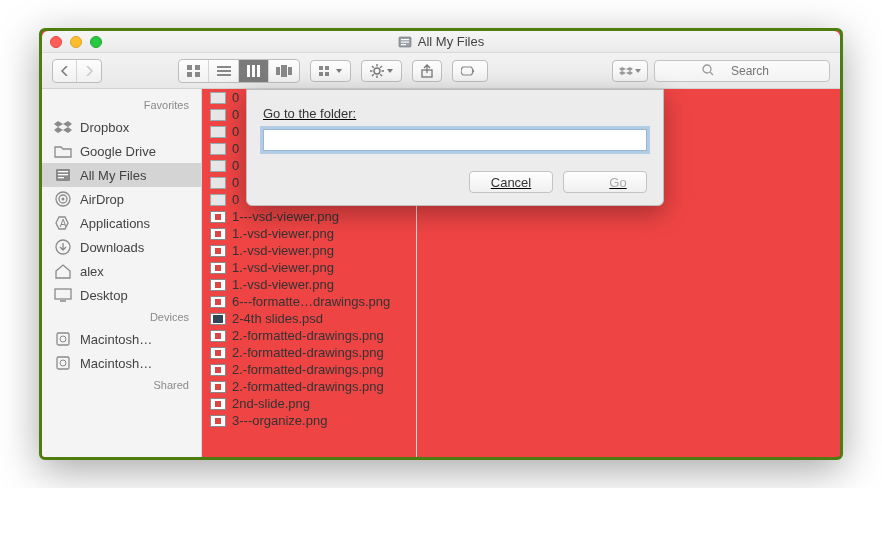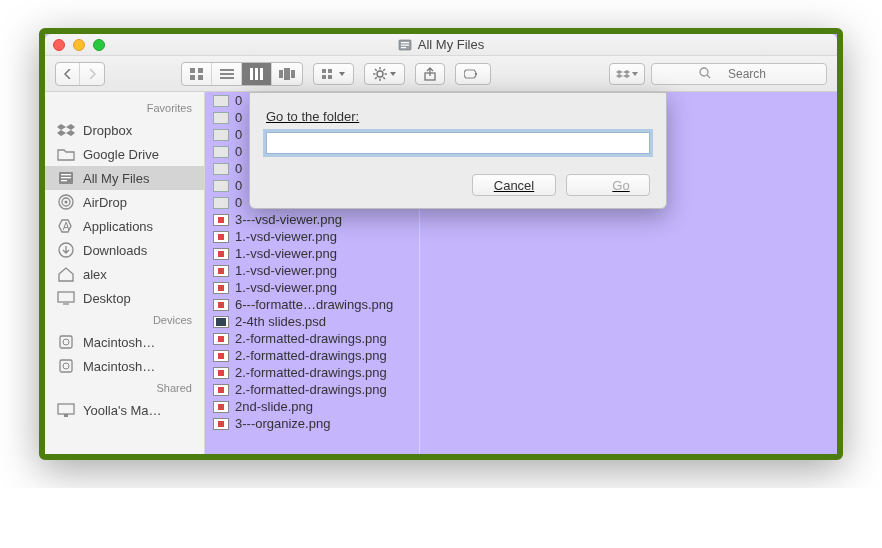--- a/index.html
+++ b/index.html
@@ -1,17 +1,17 @@
 <!DOCTYPE html>
 <html><head>
   <meta charset="utf-8">
   <style>
     * { box-sizing: border-box; margin: 0; padding: 0; }
     body { font-family: -apple-system, "Helvetica Neue", Arial, sans-serif; font-size: 13px; background: #fff; }
-    .window { width: 804px; height: 432px; margin: 28px auto; border-radius: 6px; background: #c4b5fd; box-shadow: 0 10px 40px rgba(0,0,0,0.35); overflow: hidden; position: relative; border: 6px solid #4d7c0f; }
+    .window { width: 804px; height: 432px; margin: 28px auto; border-radius: 6px; background: #ef4444; box-shadow: 0 10px 40px rgba(0,0,0,0.35); overflow: hidden; position: relative; border: 3px solid #4d7c0f; }
     .titlebar { height: 22px; display: flex; align-items: center; padding: 0 8px; border-bottom: 1px solid #d9d9d9; background: linear-gradient(#f5f5f5,#ebebeb); border-radius: 6px 6px 0 0; position: relative; }
     .traffic { display: flex; gap: 8px; }
     .tl { width: 12px; height: 12px; border-radius: 50%; }
     .tl.red { background: #ff5f57; border: 0.5px solid #e04944; }
     .tl.yel { background: #ffbd2e; border: 0.5px solid #dfa023; }
     .tl.grn { background: #28c940; border: 0.5px solid #1fa630; }
     .title { position: absolute; left: 0; right: 0; text-align: center; font-size: 13px; color: #444; display: flex; justify-content: center; align-items: center; gap: 6px; pointer-events: none; }
     .toolbar { height: 36px; display: flex; align-items: center; padding: 0 10px; gap: 10px; border-bottom: 1px solid #d1d1d1; background: linear-gradient(#f2f2f2,#e8e8e8); }
     .seg { display: flex; border: 1px solid #bdbdbd; border-radius: 4px; overflow: hidden; background: linear-gradient(#fdfdfd,#f1f1f1); }
     .seg .btn { width: 30px; height: 22px; display: flex; align-items: center; justify-content: center; border-right: 1px solid #d4d4d4; cursor: default; }
@@ -267,29 +267,20 @@
         <div class="sbitem">
           <span class="sbicon">
             <svg width="16" height="16">
               <rect x="2" y="2" width="12" height="12" rx="1.5" fill="none" stroke="#8a8a8a" stroke-width="1.3"></rect>
               <circle cx="8" cy="8" r="3" fill="none" stroke="#8a8a8a" stroke-width="1"></circle>
             </svg>
           </span>
           <span>Macintosh…</span>
         </div>
         <div class="sect">Shared</div>
-        <div class="sbitem">
-          <span class="sbicon">
-            <svg width="18" height="14">
-              <rect x="1" y="1" width="16" height="10" fill="none" stroke="#8a8a8a" stroke-width="1.3"></rect>
-              <rect x="7" y="11" width="4" height="3" fill="#8a8a8a"></rect>
-            </svg>
-          </span>
-          <span>Yoolla's Ma…</span>
-        </div>
       </div>
     <div class="filepane">
       <div class="col" id="col1">
           <div class="row">
             <span class="thumb folder"></span>
             <span>0</span>
             <span style="margin-left: auto;">
               <svg width="6" height="10">
                 <path d="M0 0 L6 5 L0 10 Z" fill="#9a9a9a"></path>
               </svg>
@@ -346,21 +337,21 @@
             <span style="margin-left: auto;">
               <svg width="6" height="10">
                 <path d="M0 0 L6 5 L0 10 Z" fill="#9a9a9a"></path>
               </svg>
             </span>
           </div>
           <div class="row">
             <span class="thumb">
               <span class="inner"></span>
             </span>
-            <span>3---vsd-viewer.png</span>
+            <span>1---vsd-viewer.png</span>
           </div>
           <div class="row">
             <span class="thumb">
               <span class="inner"></span>
             </span>
             <span>1.-vsd-viewer.png</span>
           </div>
           <div class="row">
             <span class="thumb">
               <span class="inner"></span>

